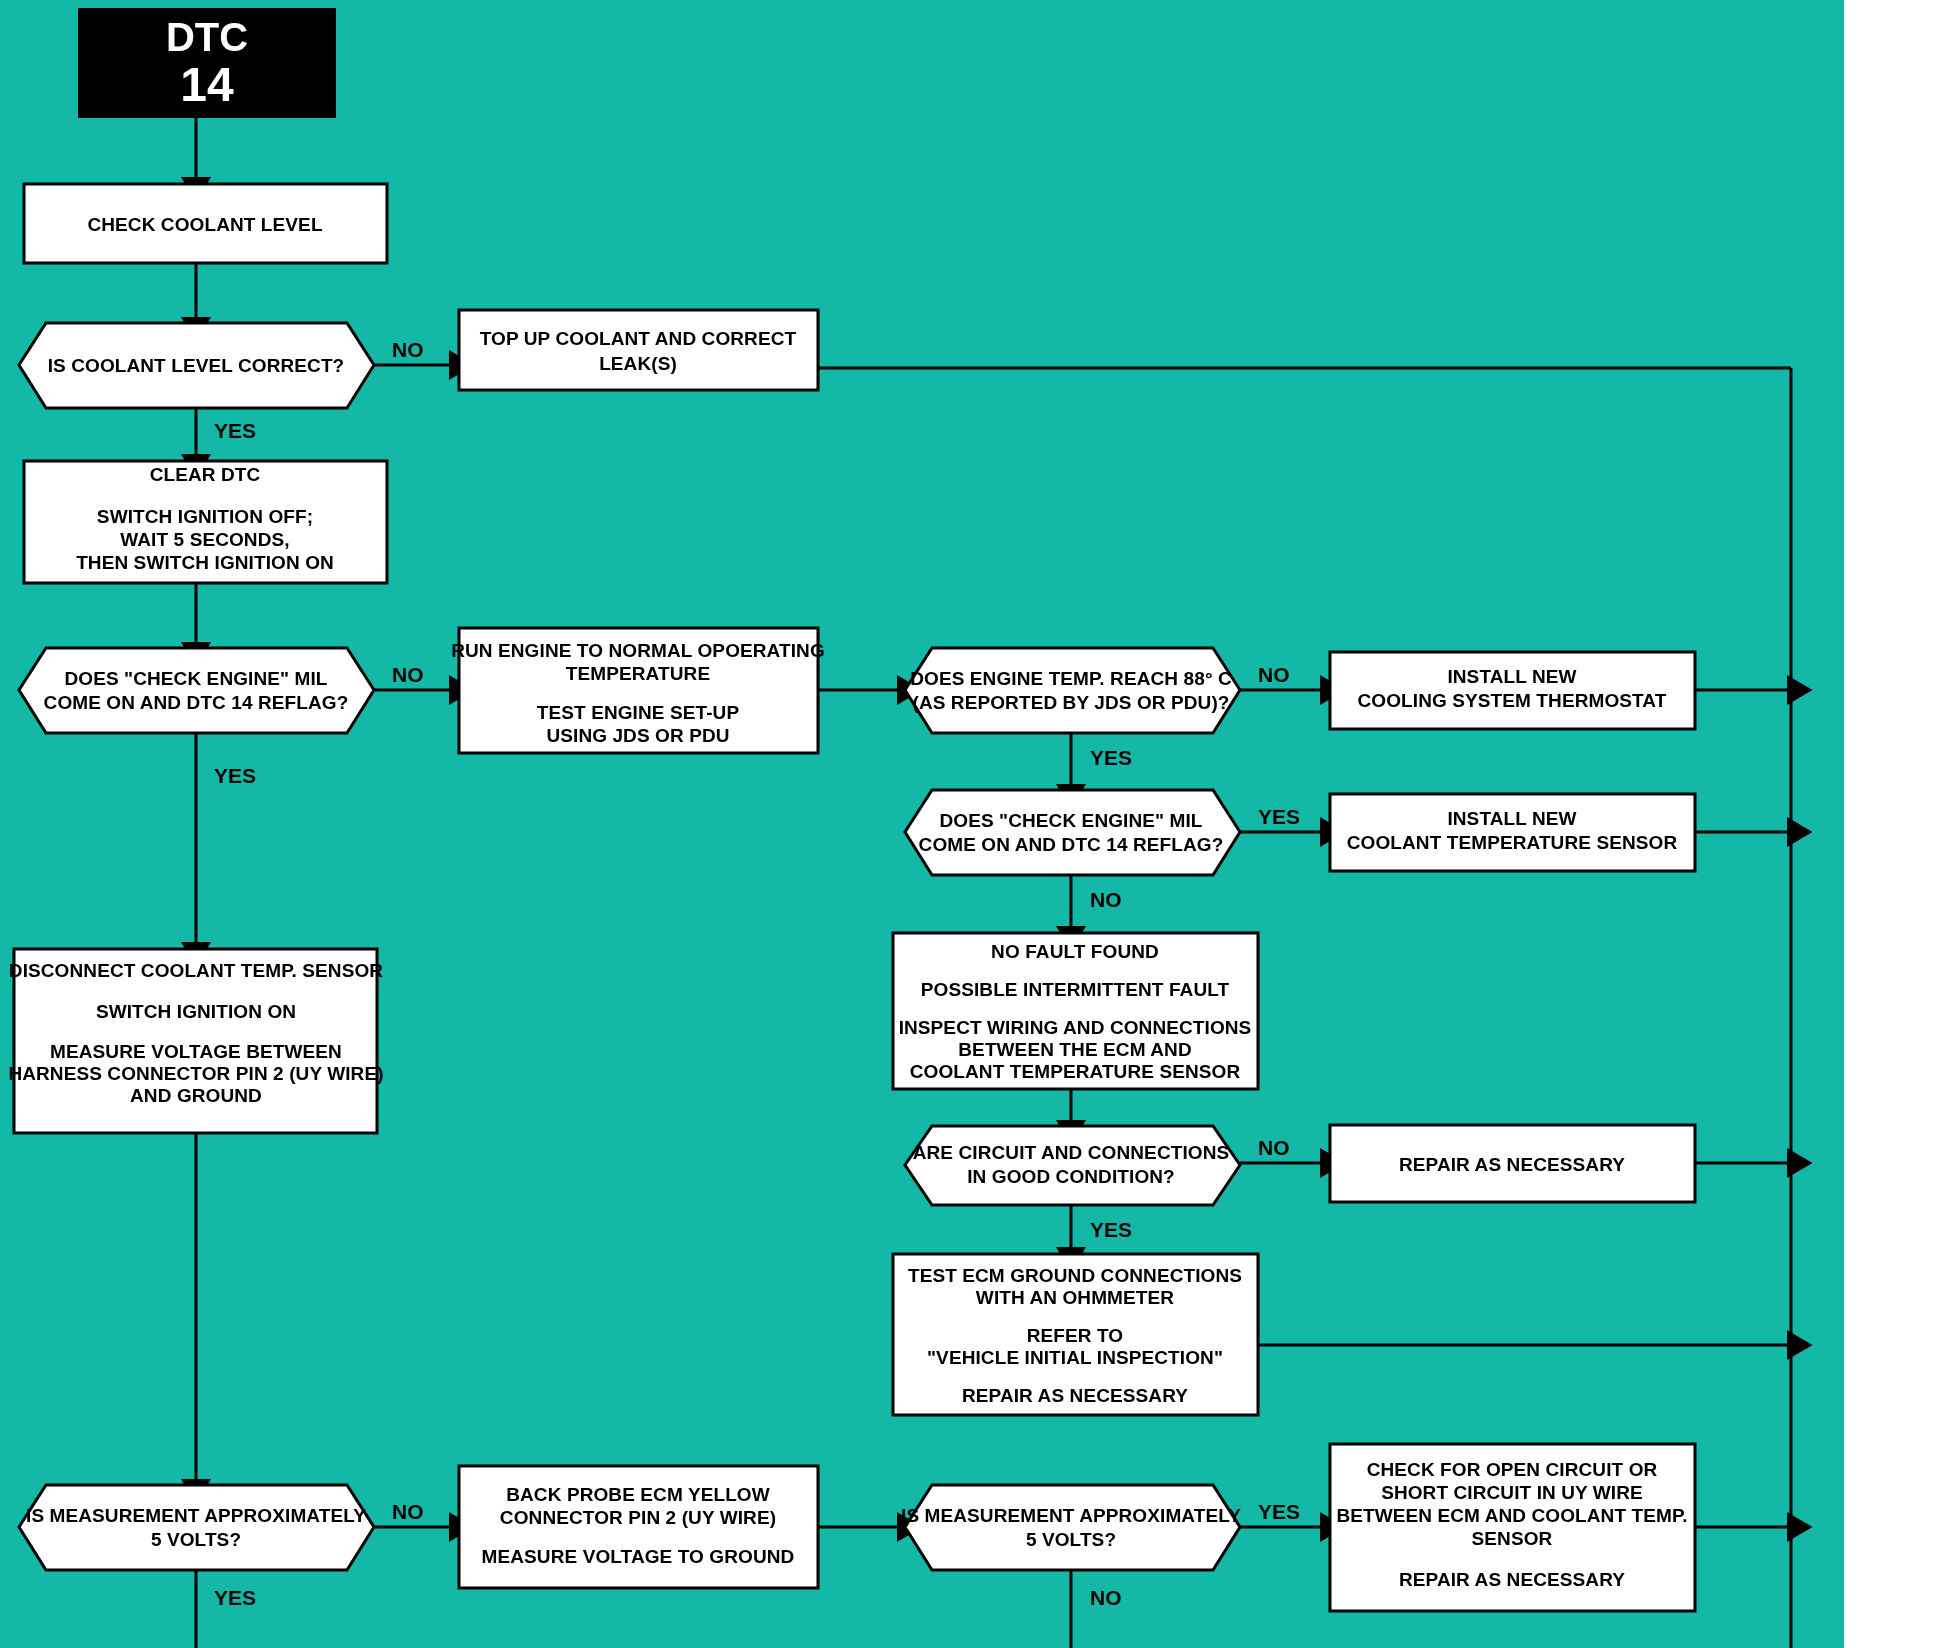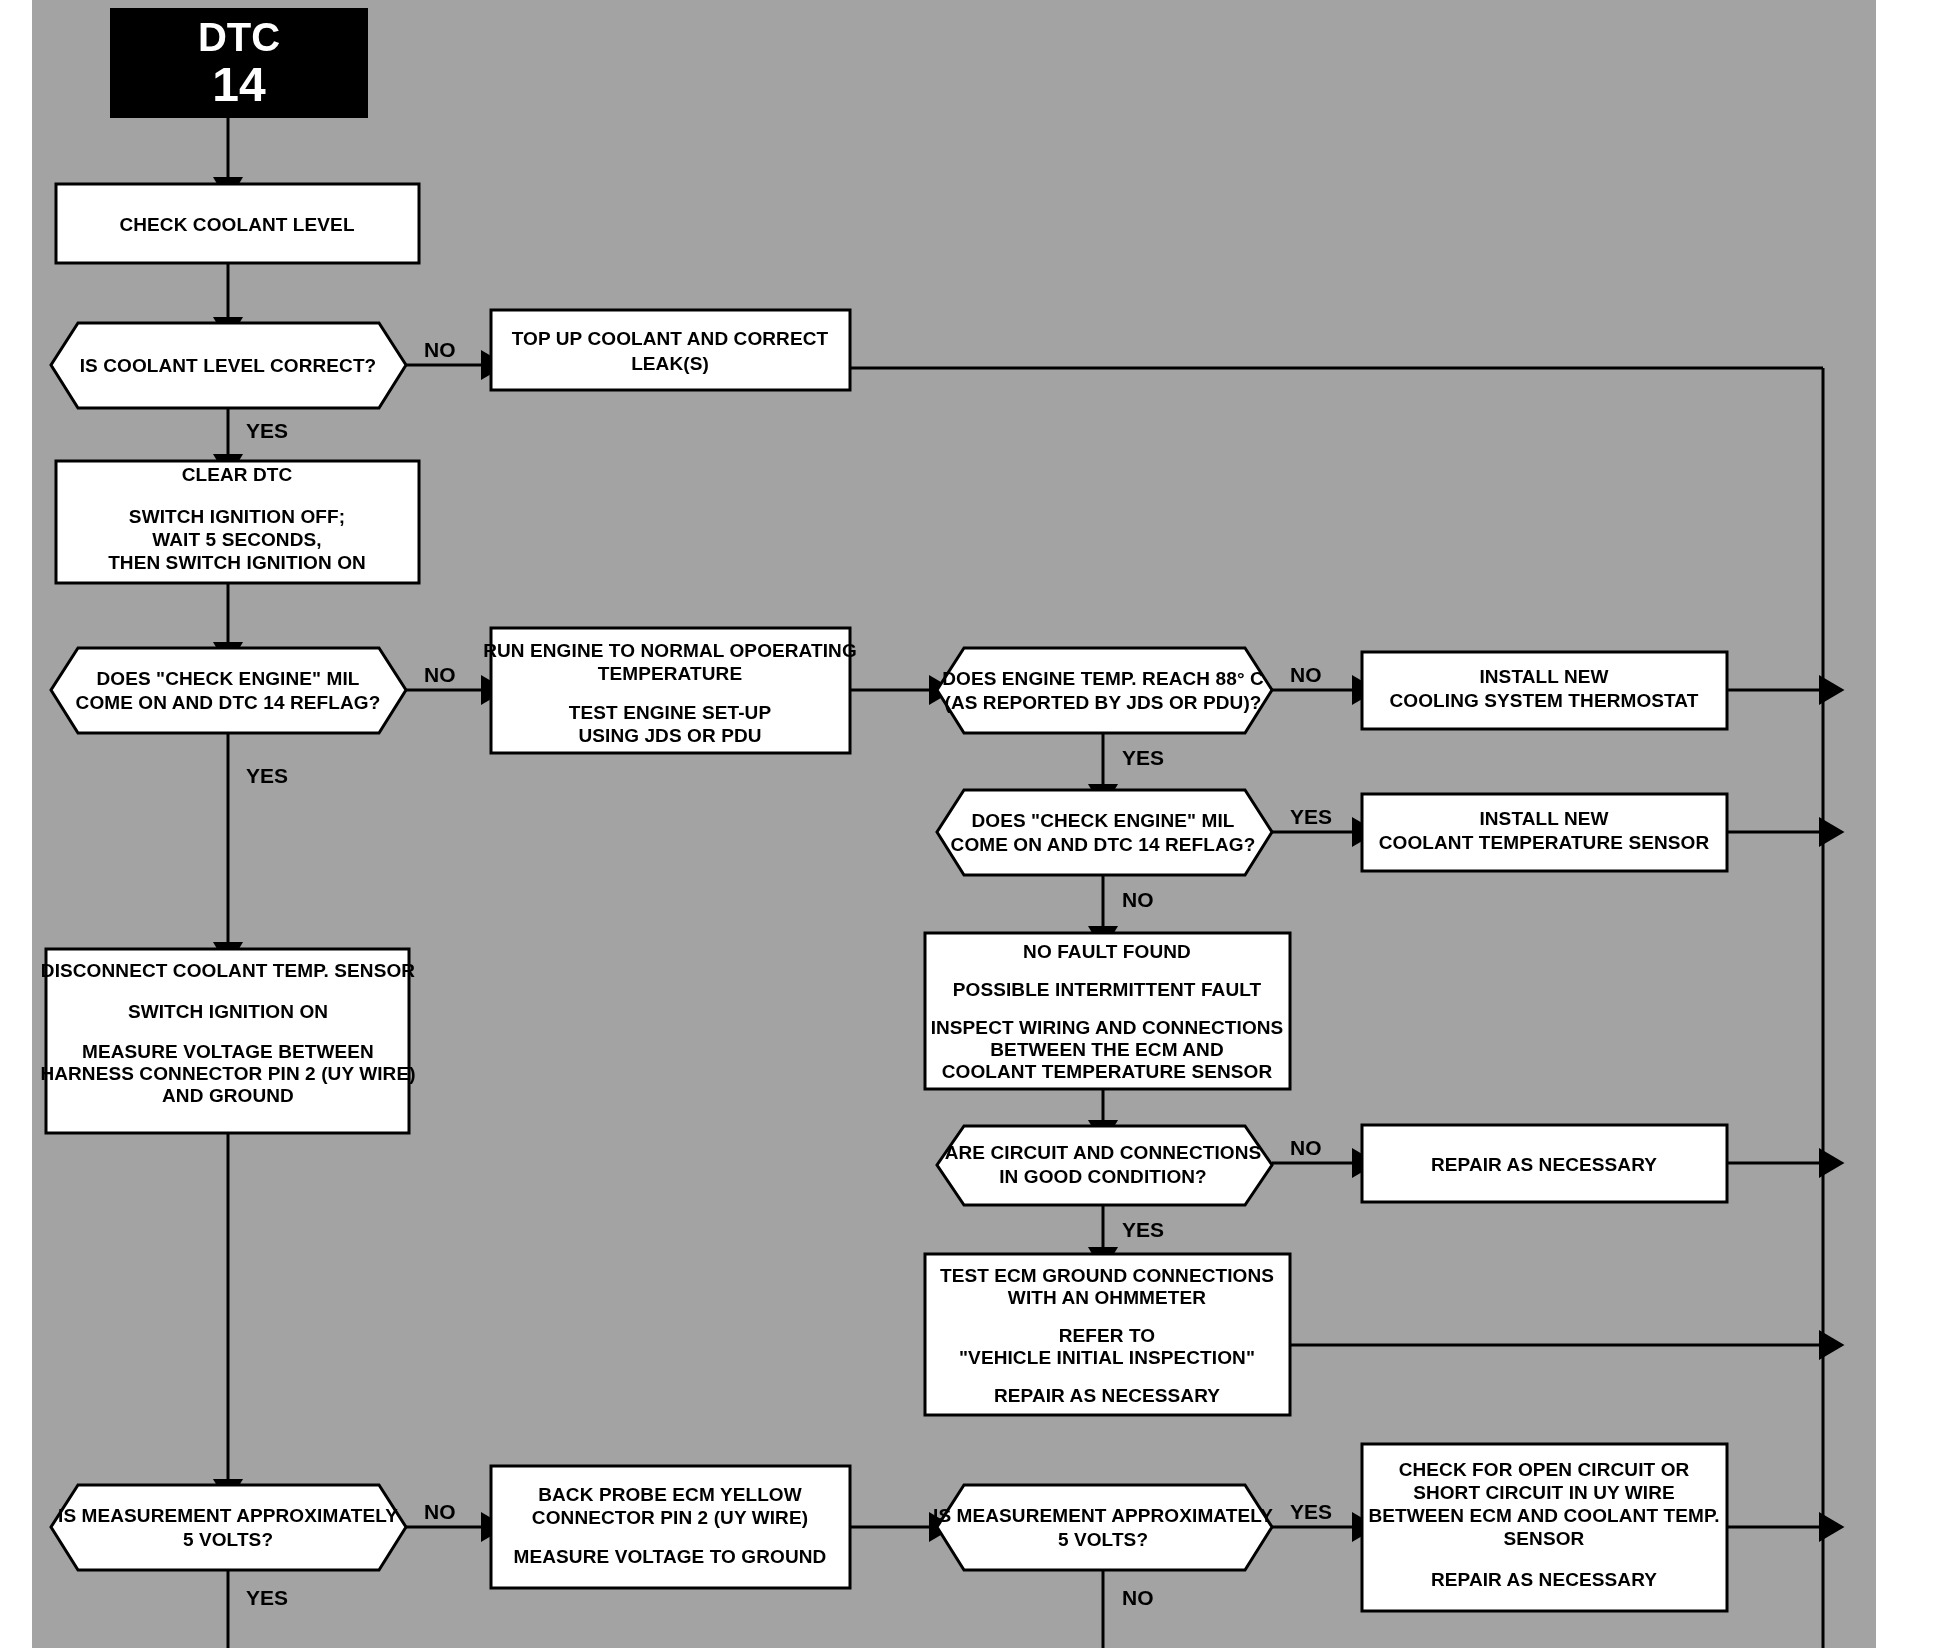--- a/index.html
+++ b/index.html
@@ -4,24 +4,23 @@
 <style>
   html, body {
     margin: 0;
     padding: 0;
     background: #ffffff;
   }
   #page {
     position: relative;
     width: 1844px;
     height: 1648px;
-    background: #a3a3a3;
+    background: #14b8a6;
     overflow: hidden;
     font-family: "Liberation Sans", sans-serif;
-    margin-left: 32px;
   }
   svg.flow {
     position: absolute;
     top: 0;
     left: 0;
     width: 1954px;
     height: 1648px;
   }
   .shape-fill { fill: #ffffff; stroke: #000000; stroke-width: 3; }
   .conn { stroke: #000000; stroke-width: 3; fill: none; }

